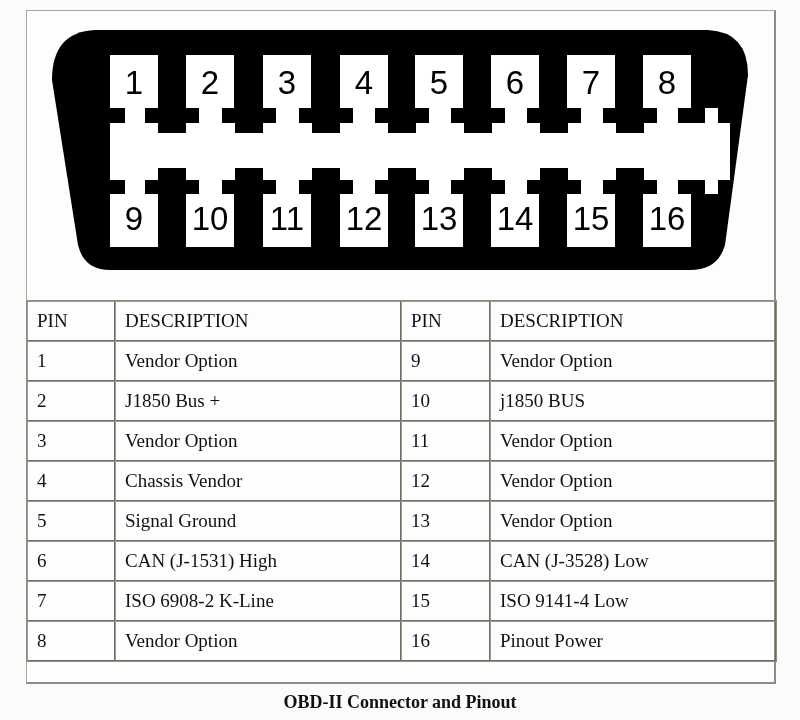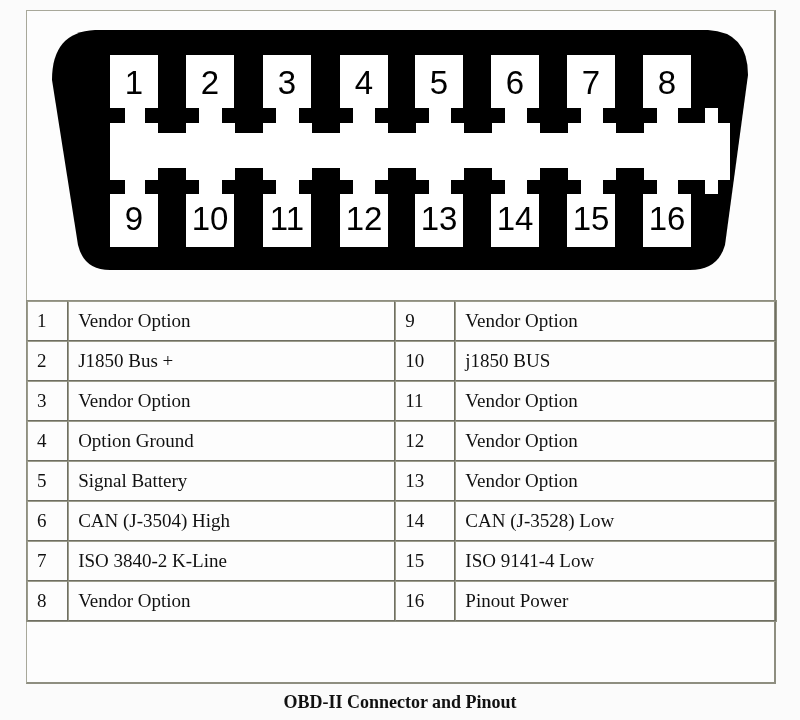--- a/index.html
+++ b/index.html
@@ -134,59 +134,65 @@
   <span class="pin-label" style="left:263px;top:202px">11</span>
   <span class="pin-label" style="left:340px;top:202px">12</span>
   <span class="pin-label" style="left:415px;top:202px">13</span>
   <span class="pin-label" style="left:491px;top:202px">14</span>
   <span class="pin-label" style="left:567px;top:202px">15</span>
   <span class="pin-label" style="left:643px;top:202px">16</span>
 </div>
 
 <table class="pinout">
   <tbody>
+      <tr>
+    <td class="c-pin">PIN</td>
+    <td class="c-desc">DESCRIPTION</td>
+    <td class="c-pin2">PIN</td>
+    <td>DESCRIPTION</td>
+  </tr>
   <tr>
     <td>1</td>
     <td>Vendor Option</td>
     <td>9</td>
     <td>Vendor Option</td>
   </tr>
   <tr>
     <td>2</td>
     <td>J1850 Bus +</td>
     <td>10</td>
     <td>j1850 BUS</td>
   </tr>
   <tr>
     <td>3</td>
     <td>Vendor Option</td>
     <td>11</td>
     <td>Vendor Option</td>
   </tr>
   <tr>
     <td>4</td>
-    <td>Option Ground</td>
+    <td>Chassis Vendor</td>
     <td>12</td>
     <td>Vendor Option</td>
   </tr>
   <tr>
     <td>5</td>
-    <td>Signal Battery</td>
+    <td>Signal Ground</td>
     <td>13</td>
     <td>Vendor Option</td>
   </tr>
   <tr>
     <td>6</td>
-    <td>CAN (J-3504) High</td>
+    <td>CAN (J-1531) High</td>
     <td>14</td>
     <td>CAN (J-3528) Low</td>
   </tr>
   <tr>
     <td>7</td>
-    <td>ISO 3840-2 K-Line</td>
+    <td>ISO 6908-2 K-Line</td>
     <td>15</td>
     <td>ISO 9141-4 Low</td>
   </tr>
   <tr>
     <td>8</td>
     <td>Vendor Option</td>
     <td>16</td>
     <td>Pinout Power</td>
   </tr>
 </tbody>

